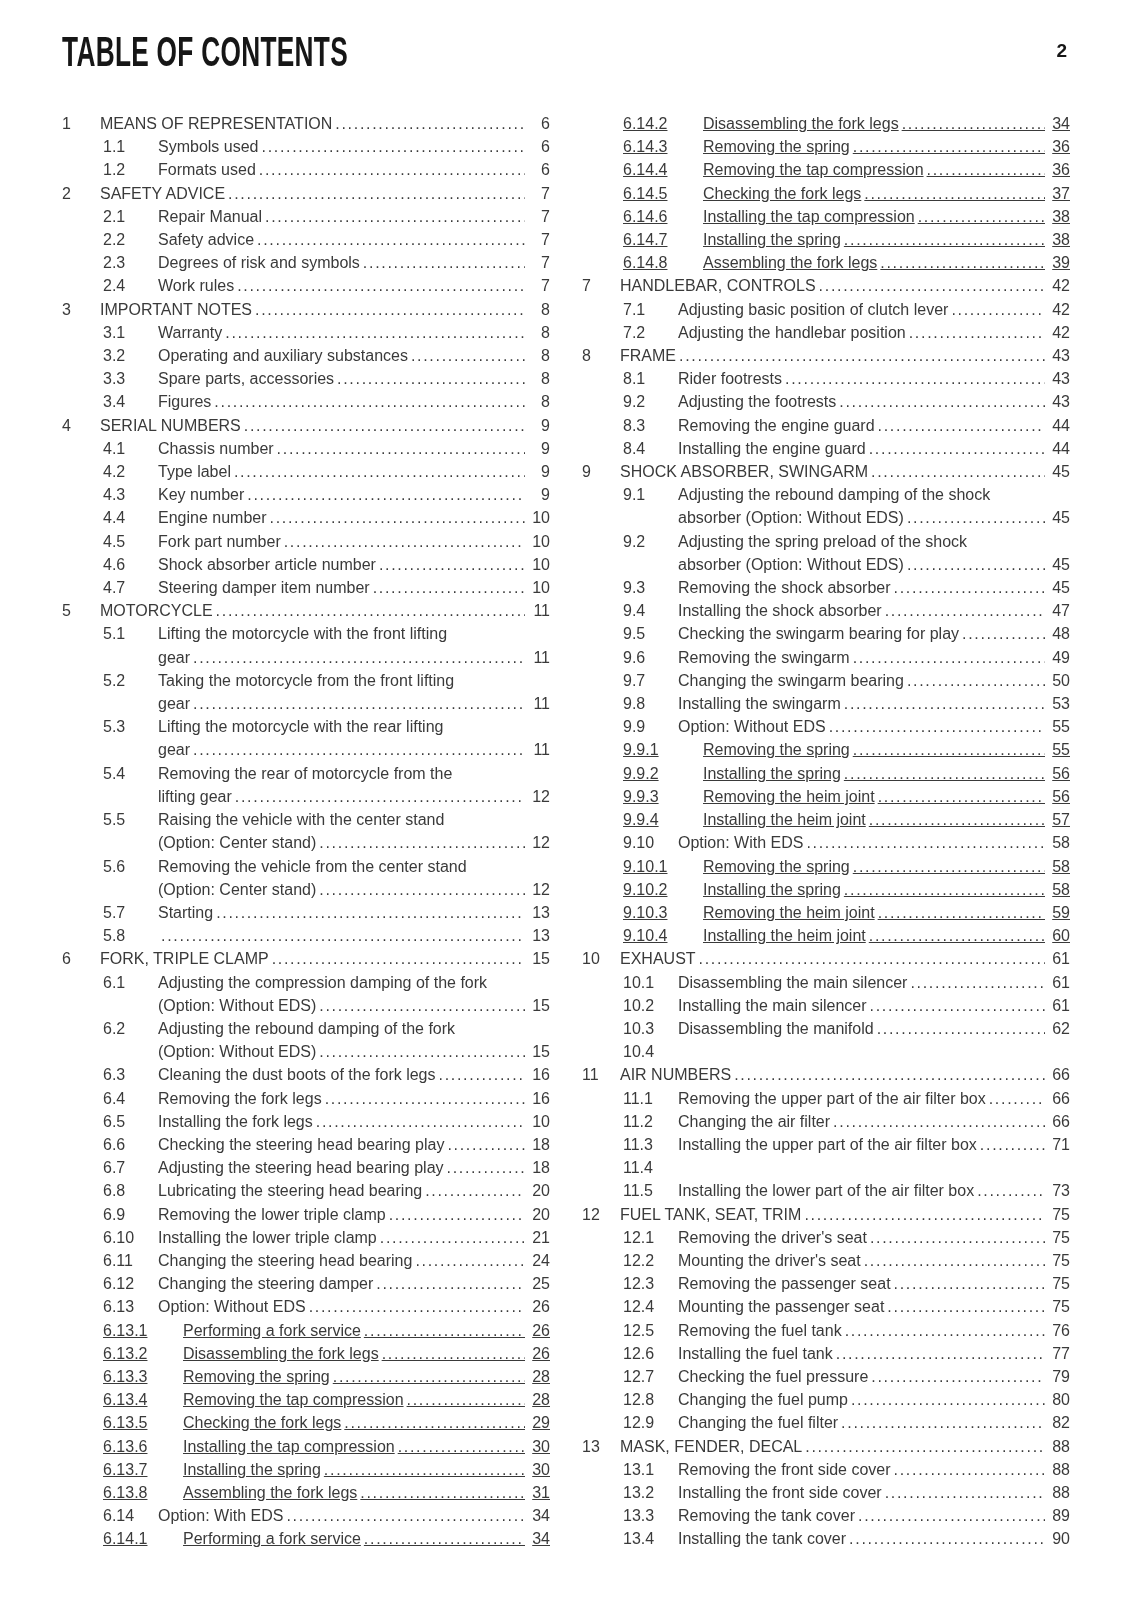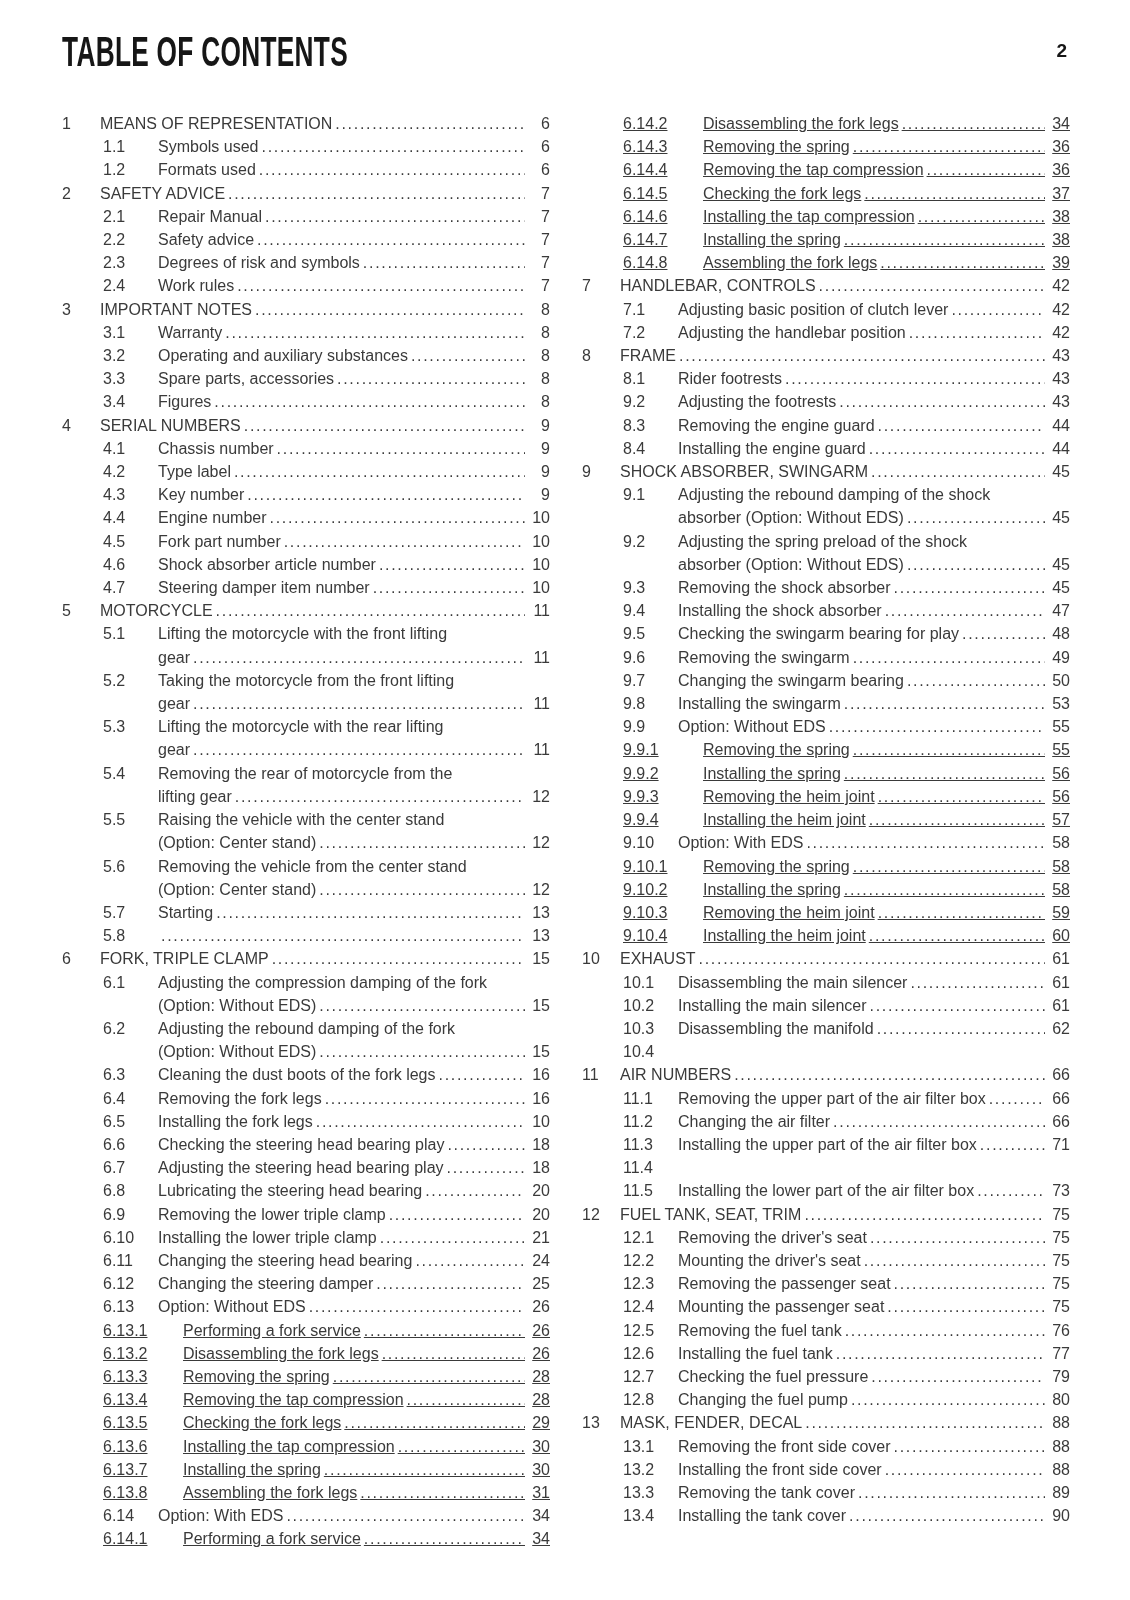--- a/index.html
+++ b/index.html
@@ -1180,20 +1180,30 @@
         <div class="entry lvl2">
           <span class="num">12.8</span>
           <span class="body">
             <span class="tline">
               <span class="t">Changing the fuel pump</span>
               <span class="dots"></span>
               <span class="pg">80</span>
             </span>
           </span>
         </div>
+        <div class="entry lvl2">
+          <span class="num">12.9</span>
+          <span class="body">
+            <span class="tline">
+              <span class="t">Changing the fuel filter</span>
+              <span class="dots"></span>
+              <span class="pg">82</span>
+            </span>
+          </span>
+        </div>
         <div class="entry lvl1">
           <span class="num">13</span>
           <span class="body">
             <span class="tline">
               <span class="t">MASK, FENDER, DECAL</span>
               <span class="dots"></span>
               <span class="pg">88</span>
             </span>
           </span>
         </div>

